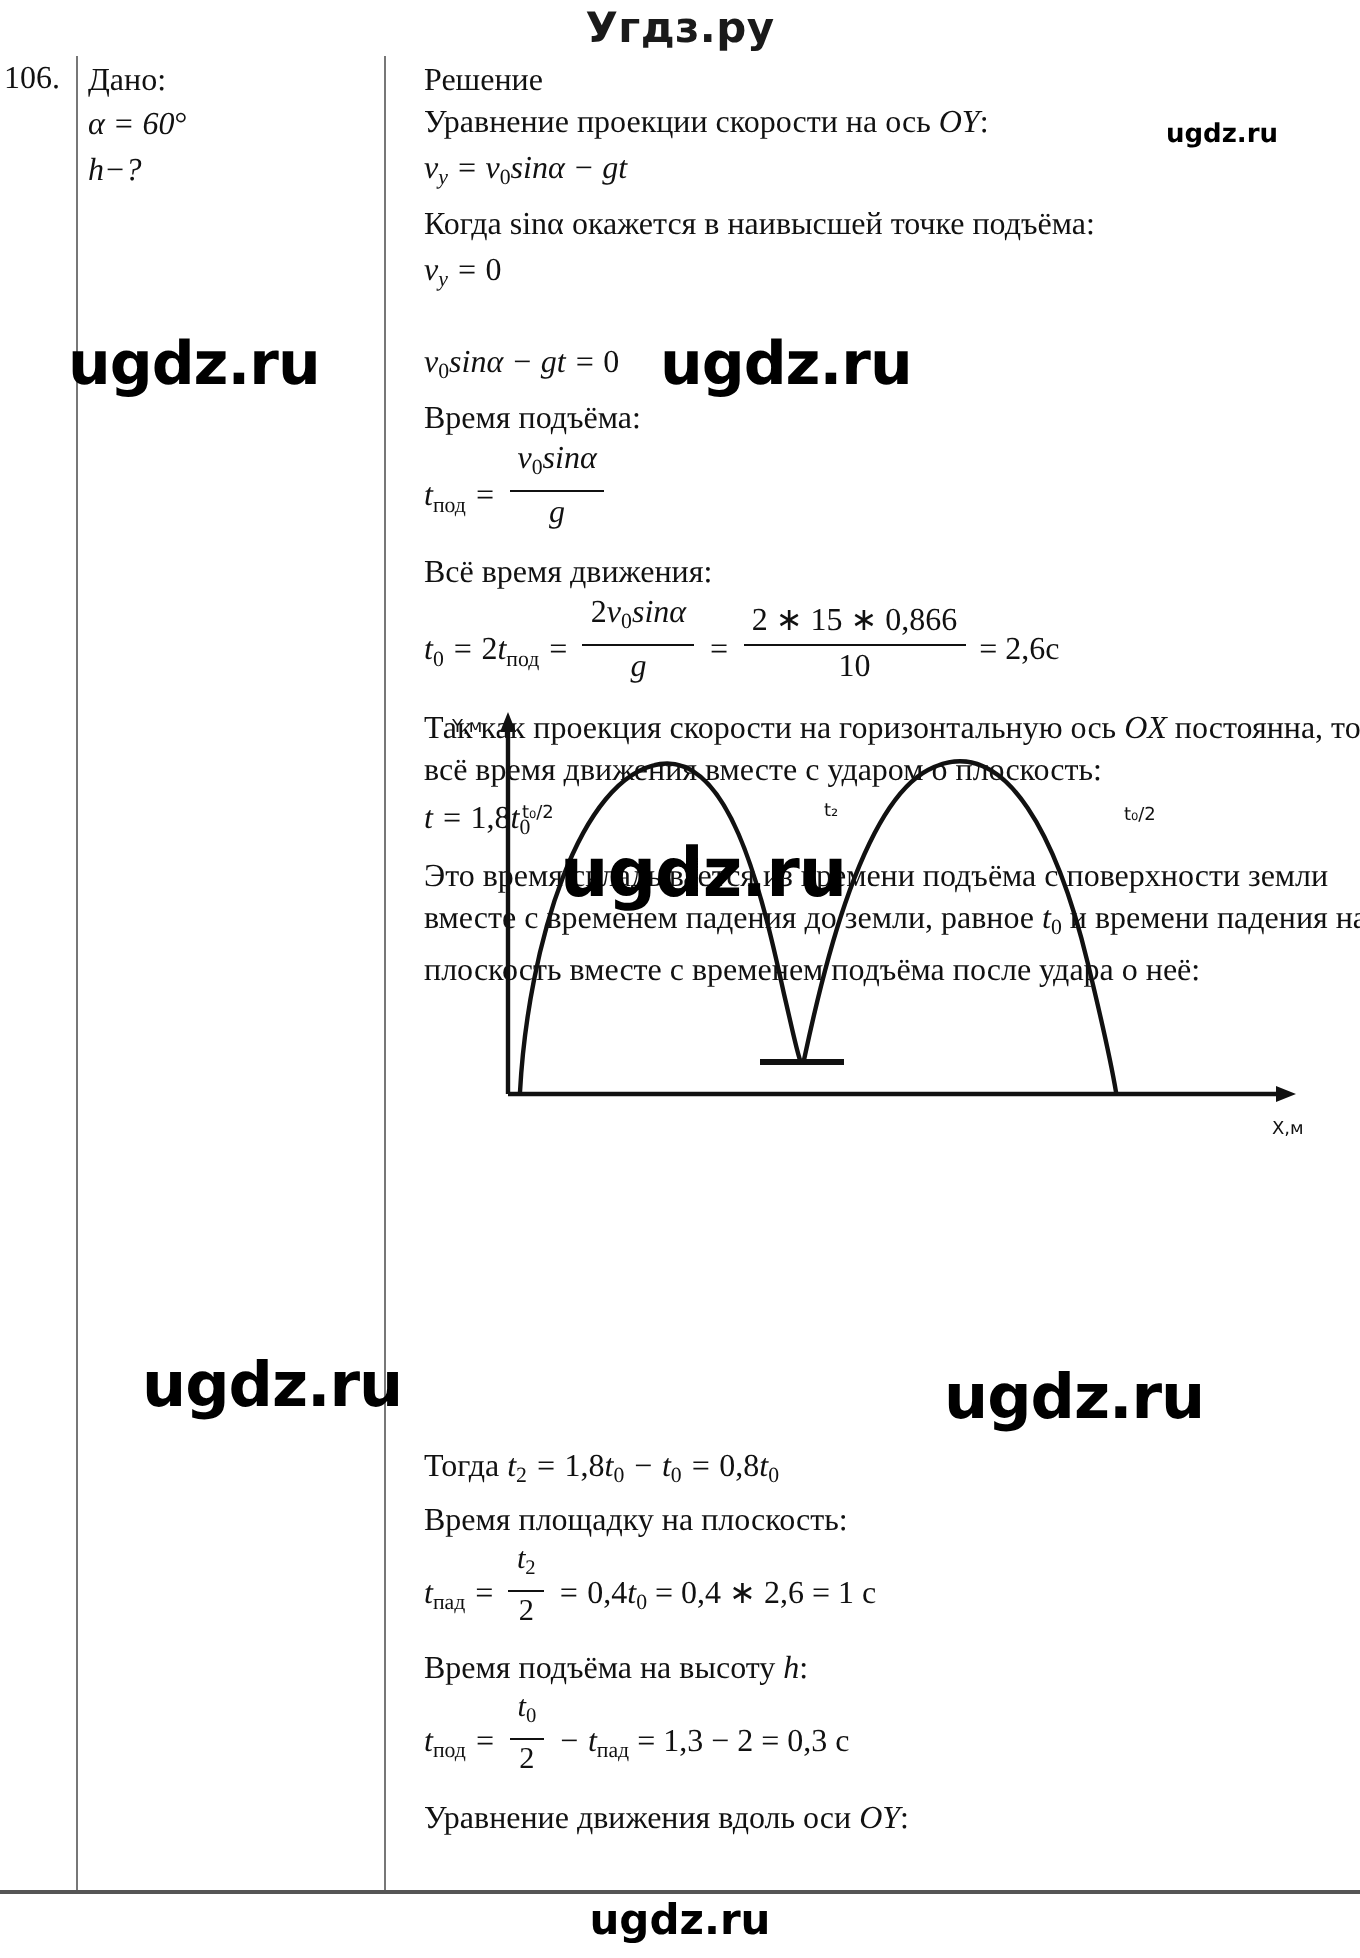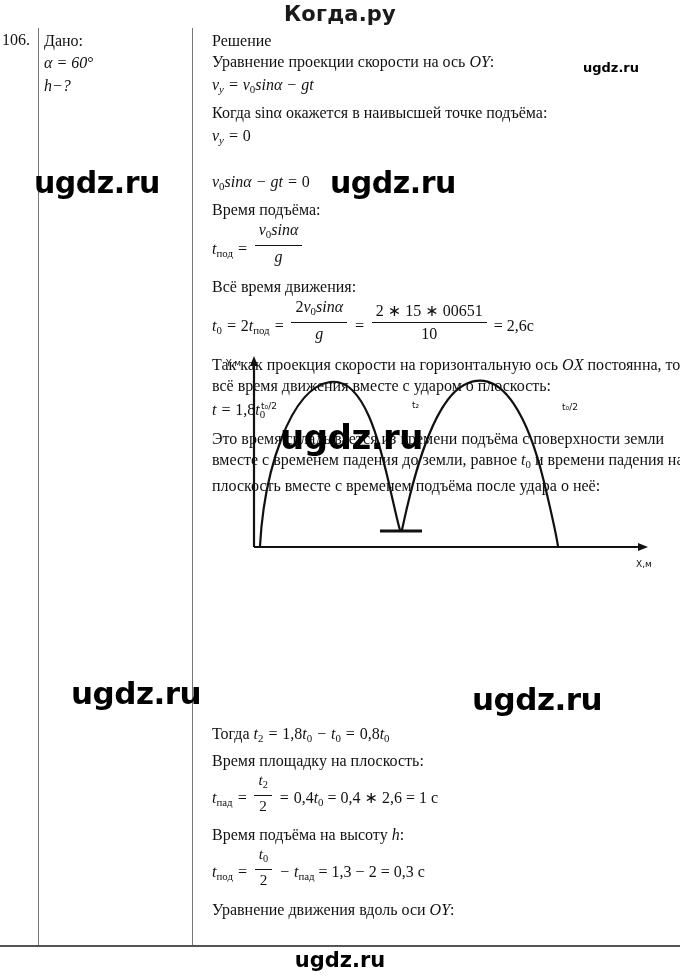--- a/index.html
+++ b/index.html
@@ -173,21 +173,21 @@
   #wm-5 { left: 71px;  top: 675px; font-size: 31px; }
   #wm-6 { left: 472px; top: 681px; font-size: 31px; }
   #wm-7 {
     left: 0; top: 948px; width: 680px;
     text-align: center; font-size: 21px; letter-spacing: 0;
   }
 </style>
 </head>
 <body>
 
-<div id="site-header">Когда.ру</div>
+<div id="site-header">Угдз.ру</div>
 
 <div id="solution-table">
 
   <div class="vrule" id="vrule-left"></div>
   <div class="vrule" id="vrule-mid"></div>
   <div id="hrule-bottom"></div>
 
   <div class="col-num">106.</div>
 
   <div class="col-given">
@@ -234,21 +234,21 @@
     <div class="tline">Всё время движения:</div>
 
     <div class="mline" style="line-height:48px;">
       <i class="v">t</i><sub>0</sub> = <span class="up">2</span><i class="v">t</i><sub class="up">под</sub> =
       <span class="frac">
         <span class="num"><span class="up">2</span><i class="v">v</i><sub>0</sub><i class="v">sinα</i></span>
         <span class="den"><i class="v">g</i></span>
       </span>
       =
       <span class="frac">
-        <span class="num up">2 ∗ 15 ∗ 00651</span>
+        <span class="num up">2 ∗ 15 ∗ 0,866</span>
         <span class="den up">10</span>
       </span>
       <span class="up">= 2,6с</span>
     </div>
 
     <div class="tline">Так как проекция скорости на горизонтальную ось <i class="v">OX</i> постоянна, то всё время движения вместе с ударом о плоскость:</div>
 
     <div class="mline" style="line-height:27px;">
       <i class="v">t</i> = <span class="up">1,8</span><i class="v">t</i><sub>0</sub>
     </div>

